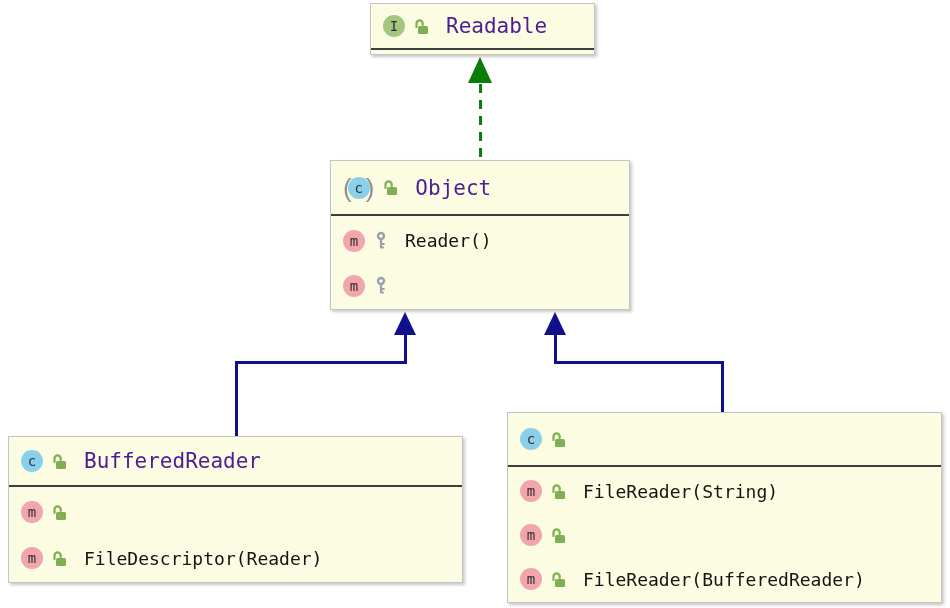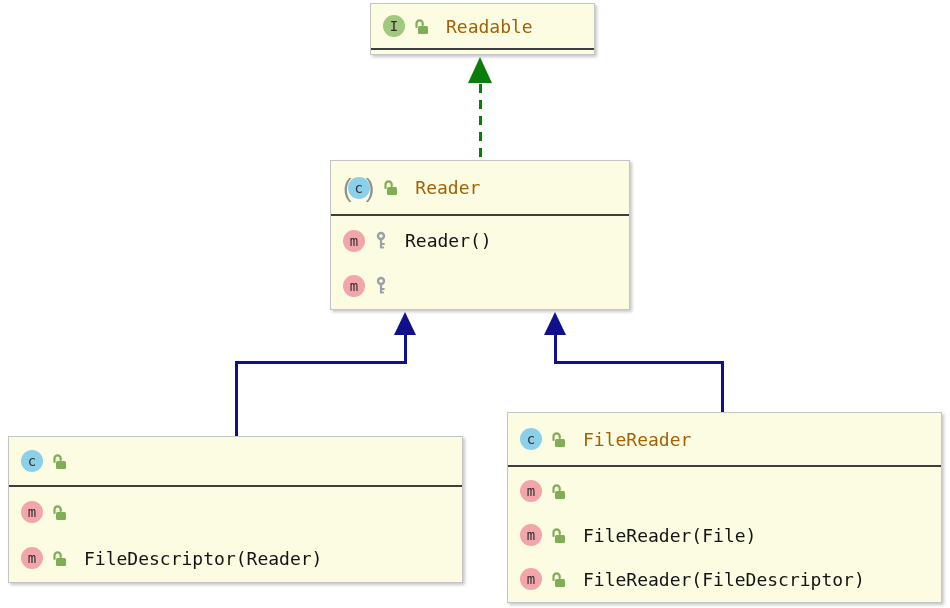--- a/index.html
+++ b/index.html
@@ -14,21 +14,21 @@
     box-shadow:2px 2px 3px rgba(0,0,0,.22);
   }
   .uml-header {
     display:flex; align-items:center; box-sizing:border-box;
     padding:0 10px 0 12px;
     border-bottom:2px solid #3e3e3e;
   }
   .uml-body { box-sizing:border-box; padding-top:2px; }
   .member-row { display:flex; align-items:center; box-sizing:border-box; padding:0 12px; }
 
-  .title { margin-left:16px; font-size:18px; color:#a16207; white-space:nowrap; }
+  .title { margin-left:16px; font-size:21px; color:#4c1d95; white-space:nowrap; }
   .member-label { margin-left:16px; font-size:18px; color:#141414; white-space:nowrap; }
 
   .badge {
     width:22px; height:22px; border-radius:50%; flex:0 0 auto;
     display:flex; align-items:center; justify-content:center;
     font-size:14px; color:#2f2f2f; line-height:1;
   }
   .badge.interface { background:#a3c77e; }
   .badge.cls       { background:#8bd0ea; }
   .badge.method    { background:#f2a5aa; }
@@ -134,21 +134,21 @@
         <span class="paren open">(</span>
         <span class="badge cls">c</span>
         <span class="paren close">)</span>
       </span>
       <span class="lock">
         <svg width="17" height="17" viewBox="0 0 17 17">
           <rect x="5" y="8" width="10" height="8" rx="1.5" fill="#7fae54"></rect>
           <path d="M3.5 9 V5.5 a3.1 3.1 0 0 1 6.2 0 V7" fill="none" stroke="#7fae54" stroke-width="2.2" stroke-linecap="round"></path>
         </svg>
       </span>
-      <span class="title">Reader</span>
+      <span class="title">Object</span>
     </div>
     <div class="uml-body">
       <div class="member-row">
         <span class="badge method">m</span>
         <span class="lock">
           <svg width="16" height="19" viewBox="0 0 16 19">
             <circle cx="8" cy="5" r="3" fill="none" stroke="#9ba1a8" stroke-width="2.4"></circle>
             <path d="M8 8 V16.5 M8 13 H10.8 M8 16.5 H10" fill="none" stroke="#9ba1a8" stroke-width="2.2" stroke-linecap="round"></path>
           </svg>
         </span>
@@ -168,20 +168,21 @@
 
   <div class="uml-box" id="box-buffered">
     <div class="uml-header">
       <span class="badge cls">c</span>
       <span class="lock">
         <svg width="17" height="17" viewBox="0 0 17 17">
           <rect x="5" y="8" width="10" height="8" rx="1.5" fill="#7fae54"></rect>
           <path d="M3.5 9 V5.5 a3.1 3.1 0 0 1 6.2 0 V7" fill="none" stroke="#7fae54" stroke-width="2.2" stroke-linecap="round"></path>
         </svg>
       </span>
+      <span class="title">BufferedReader</span>
     </div>
     <div class="uml-body">
       <div class="member-row">
         <span class="badge method">m</span>
         <span class="lock">
           <svg width="17" height="17" viewBox="0 0 17 17">
             <rect x="5" y="8" width="10" height="8" rx="1.5" fill="#7fae54"></rect>
             <path d="M3.5 9 V5.5 a3.1 3.1 0 0 1 6.2 0 V7" fill="none" stroke="#7fae54" stroke-width="2.2" stroke-linecap="round"></path>
           </svg>
         </span>
@@ -201,48 +202,47 @@
 
   <div class="uml-box" id="box-filereader">
     <div class="uml-header">
       <span class="badge cls">c</span>
       <span class="lock">
         <svg width="17" height="17" viewBox="0 0 17 17">
           <rect x="5" y="8" width="10" height="8" rx="1.5" fill="#7fae54"></rect>
           <path d="M3.5 9 V5.5 a3.1 3.1 0 0 1 6.2 0 V7" fill="none" stroke="#7fae54" stroke-width="2.2" stroke-linecap="round"></path>
         </svg>
       </span>
-      <span class="title">FileReader</span>
     </div>
     <div class="uml-body">
       <div class="member-row">
         <span class="badge method">m</span>
         <span class="lock">
           <svg width="17" height="17" viewBox="0 0 17 17">
             <rect x="5" y="8" width="10" height="8" rx="1.5" fill="#7fae54"></rect>
             <path d="M3.5 9 V5.5 a3.1 3.1 0 0 1 6.2 0 V7" fill="none" stroke="#7fae54" stroke-width="2.2" stroke-linecap="round"></path>
           </svg>
         </span>
-      </div>
-      <div class="member-row">
-        <span class="badge method">m</span>
-        <span class="lock">
-          <svg width="17" height="17" viewBox="0 0 17 17">
-            <rect x="5" y="8" width="10" height="8" rx="1.5" fill="#7fae54"></rect>
-            <path d="M3.5 9 V5.5 a3.1 3.1 0 0 1 6.2 0 V7" fill="none" stroke="#7fae54" stroke-width="2.2" stroke-linecap="round"></path>
-          </svg>
-        </span>
-        <span class="member-label">FileReader(File)</span>
-      </div>
-      <div class="member-row">
-        <span class="badge method">m</span>
-        <span class="lock">
-          <svg width="17" height="17" viewBox="0 0 17 17">
-            <rect x="5" y="8" width="10" height="8" rx="1.5" fill="#7fae54"></rect>
-            <path d="M3.5 9 V5.5 a3.1 3.1 0 0 1 6.2 0 V7" fill="none" stroke="#7fae54" stroke-width="2.2" stroke-linecap="round"></path>
-          </svg>
-        </span>
-        <span class="member-label">FileReader(FileDescriptor)</span>
+        <span class="member-label">FileReader(String)</span>
+      </div>
+      <div class="member-row">
+        <span class="badge method">m</span>
+        <span class="lock">
+          <svg width="17" height="17" viewBox="0 0 17 17">
+            <rect x="5" y="8" width="10" height="8" rx="1.5" fill="#7fae54"></rect>
+            <path d="M3.5 9 V5.5 a3.1 3.1 0 0 1 6.2 0 V7" fill="none" stroke="#7fae54" stroke-width="2.2" stroke-linecap="round"></path>
+          </svg>
+        </span>
+      </div>
+      <div class="member-row">
+        <span class="badge method">m</span>
+        <span class="lock">
+          <svg width="17" height="17" viewBox="0 0 17 17">
+            <rect x="5" y="8" width="10" height="8" rx="1.5" fill="#7fae54"></rect>
+            <path d="M3.5 9 V5.5 a3.1 3.1 0 0 1 6.2 0 V7" fill="none" stroke="#7fae54" stroke-width="2.2" stroke-linecap="round"></path>
+          </svg>
+        </span>
+        <span class="member-label">FileReader(BufferedReader)</span>
       </div>
     </div>
   </div>
 
 </div>
 
 </body></html>

